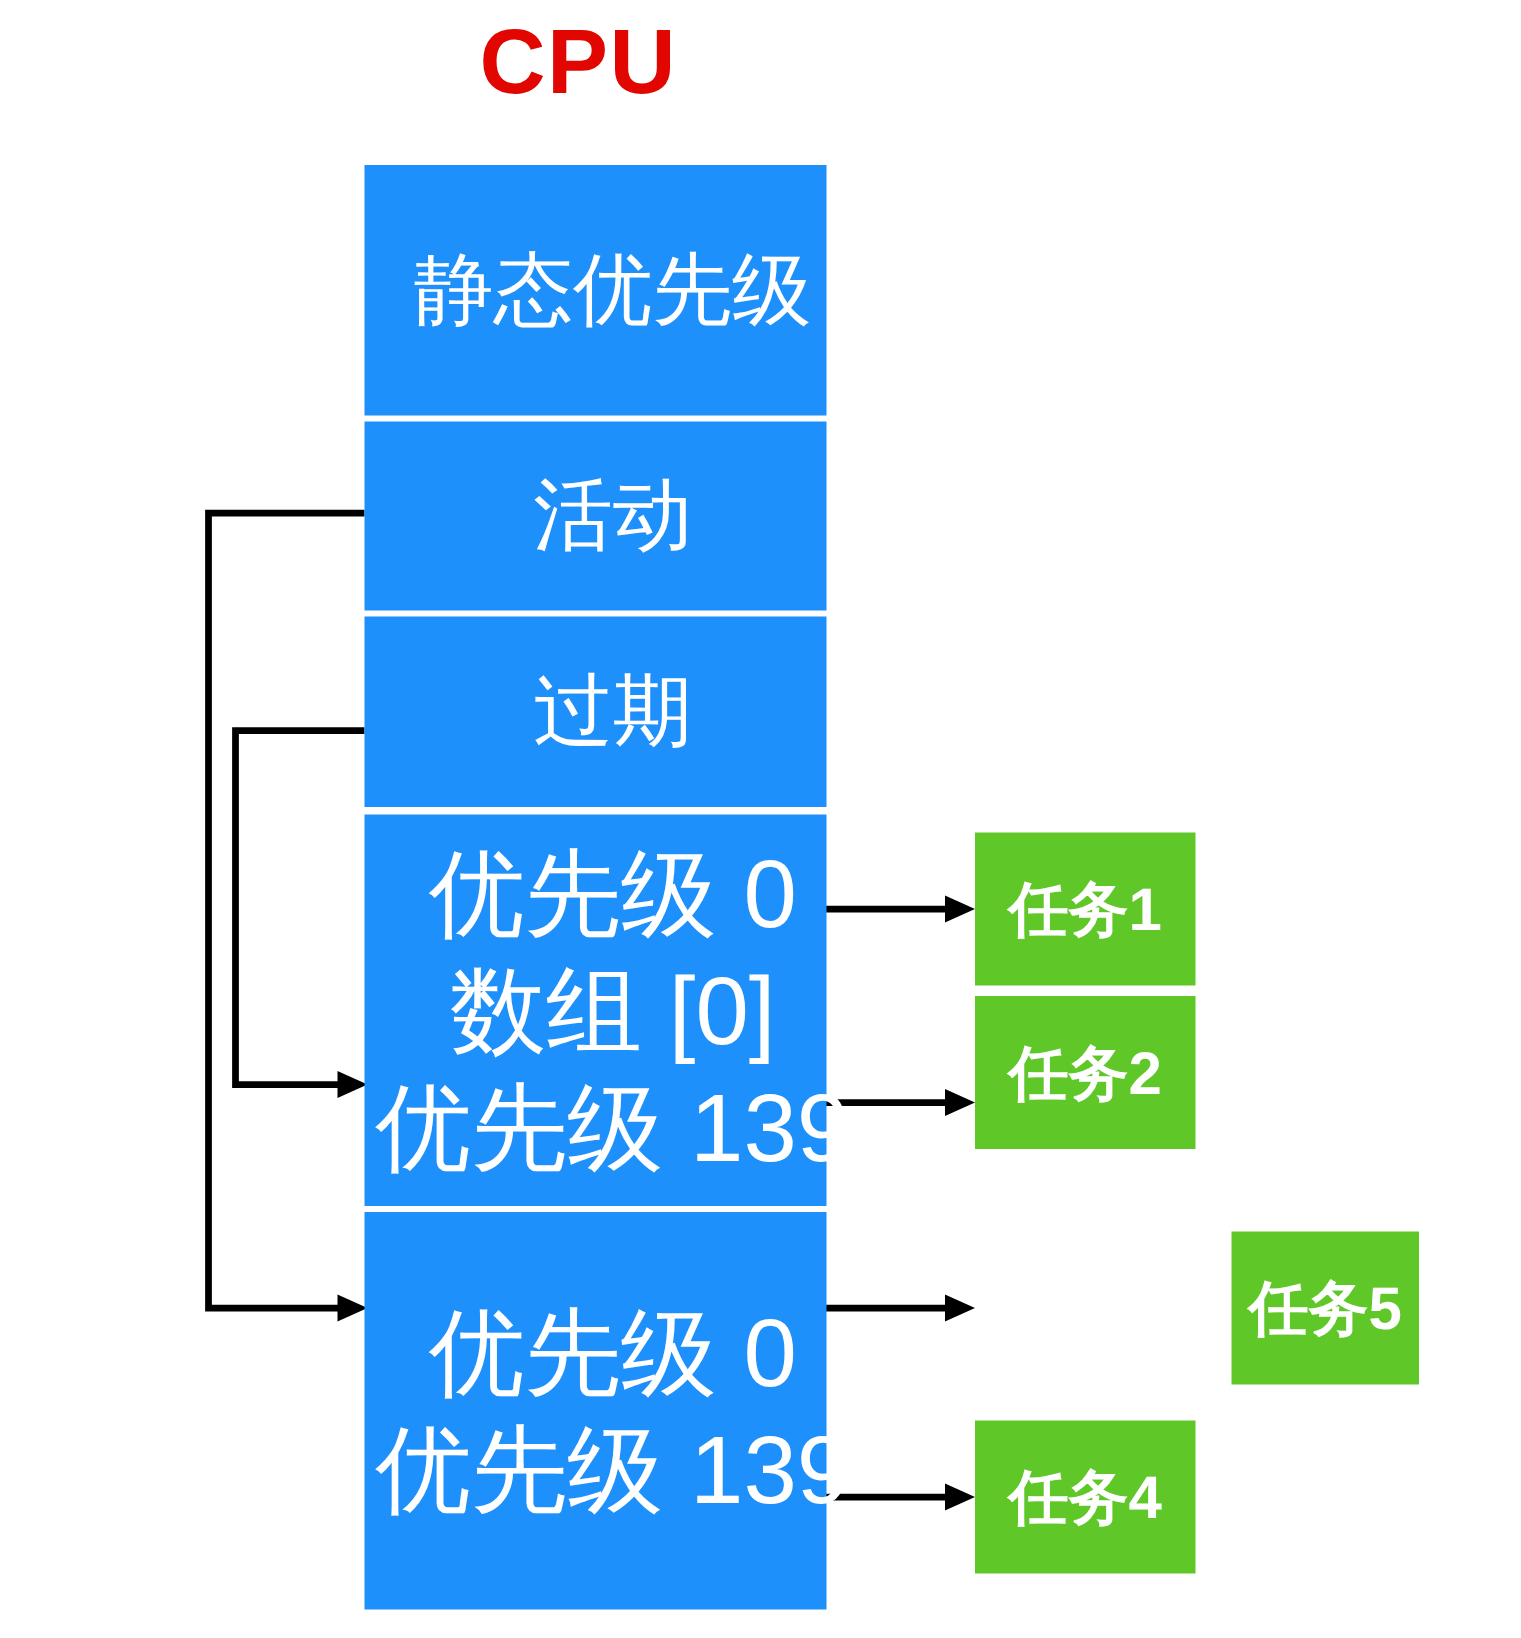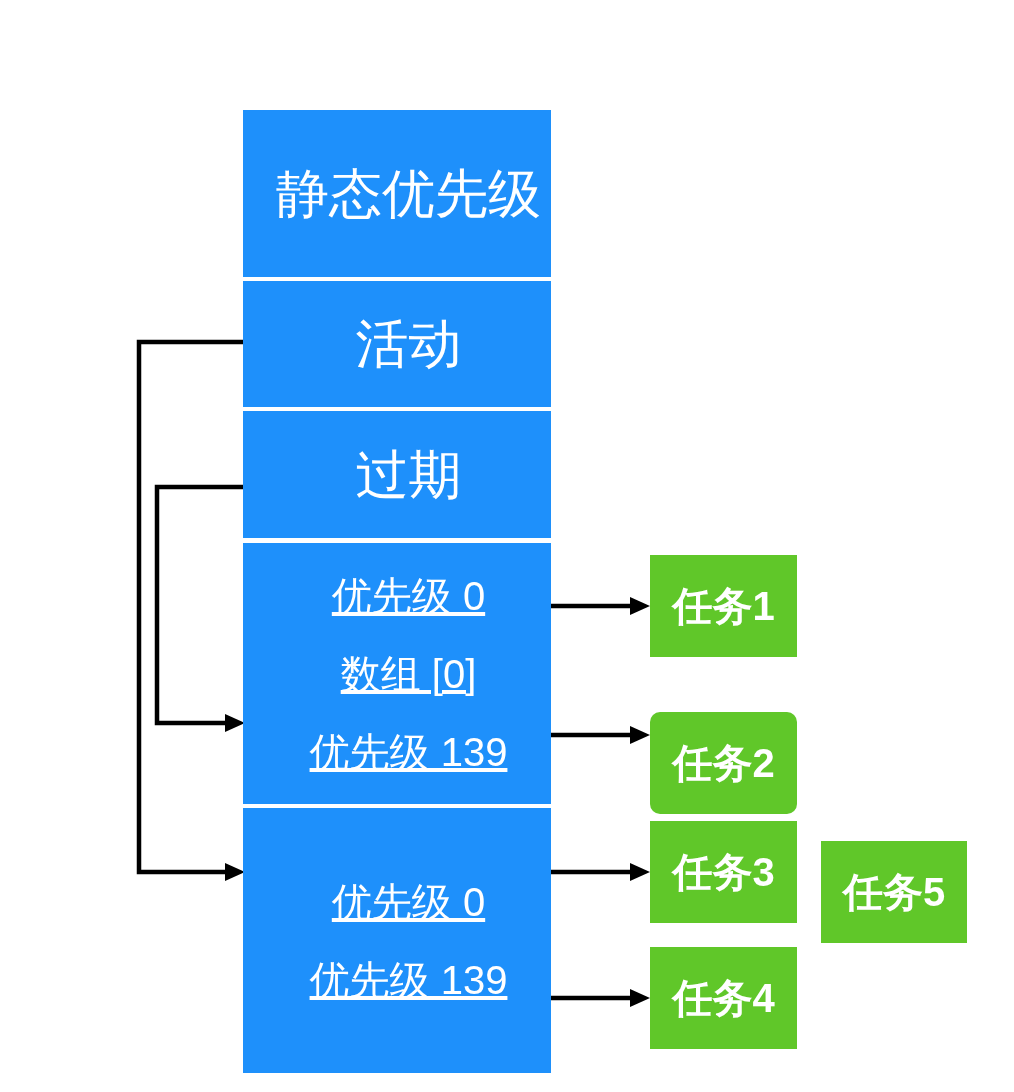--- a/index.html
+++ b/index.html
@@ -41,24 +41,23 @@
     justify-content: center;
     text-align: center;
     padding-left: 23px;
   }
   .cpu-section .single-label {
     font-size: 53px;
     line-height: 60px;
     white-space: nowrap;
   }
   .cpu-section .line {
-    font-size: 40px;
+    font-size: 64px;
     line-height: 78px;
     white-space: nowrap;
-    text-decoration: underline;
   }
   #section-static   { top: 110px; height: 167px; }
   #section-active   { top: 281px; height: 126px; }
   #section-expired  { top: 411px; height: 127px; }
   #section-array0   { top: 543px; height: 261px; }
   #section-array1   { top: 808px; height: 265px; }
   
   .task-box {
     position: absolute;
     width: 147px;
@@ -66,24 +65,24 @@
     background: var(--task-green, #60c729);
     color: #ffffff;
     display: flex;
     align-items: center;
     justify-content: center;
     font-size: 40px;
     font-weight: 700;
     white-space: nowrap;
   }
   #task-1 { left: 650px; top: 555px; }
-  #task-2 { left: 650px; top: 712px; border-radius: 10px; }
+  #task-2 { left: 650px; top: 664px; }
   #task-3 { left: 650px; top: 821px; }
   #task-4 { left: 650px; top: 947px; }
-  #task-5 { left: 821px; top: 821px; width: 146px; margin-top: 20px; }
+  #task-5 { left: 821px; top: 821px; width: 125px; }
   
   #connector-layer {
     position: absolute;
     left: 0;
     top: 0;
     width: 1014px;
     height: 1092px;
     pointer-events: none;
   }
   #connector-layer path {
@@ -128,20 +127,21 @@
       <path d="M 530 872 L 632 872"></path>
       <polygon points="630,863 650,872 630,881"></polygon>
     </g>
 
     <g>
       <path d="M 530 998 L 632 998"></path>
       <polygon points="630,989 650,998 630,1007"></polygon>
     </g>
   </svg>
 
+  <div class="diagram-title">CPU</div>
 
   <div class="cpu-section" id="section-static">
     <div class="single-label">静态优先级</div>
   </div>
 
   <div class="cpu-section" id="section-active">
     <div class="single-label">活动</div>
   </div>
 
   <div class="cpu-section" id="section-expired">
@@ -158,23 +158,20 @@
     <div class="line">优先级 0</div>
     <div class="line">优先级 139</div>
   </div>
 
   <div class="task-box" id="task-1">
     <span>任务1</span>
   </div>
   <div class="task-box" id="task-2">
     <span>任务2</span>
   </div>
-  <div class="task-box" id="task-3">
-    <span>任务3</span>
-  </div>
   <div class="task-box" id="task-4">
     <span>任务4</span>
   </div>
   <div class="task-box" id="task-5">
     <span>任务5</span>
   </div>
 
 </div>
 
 </body></html>

